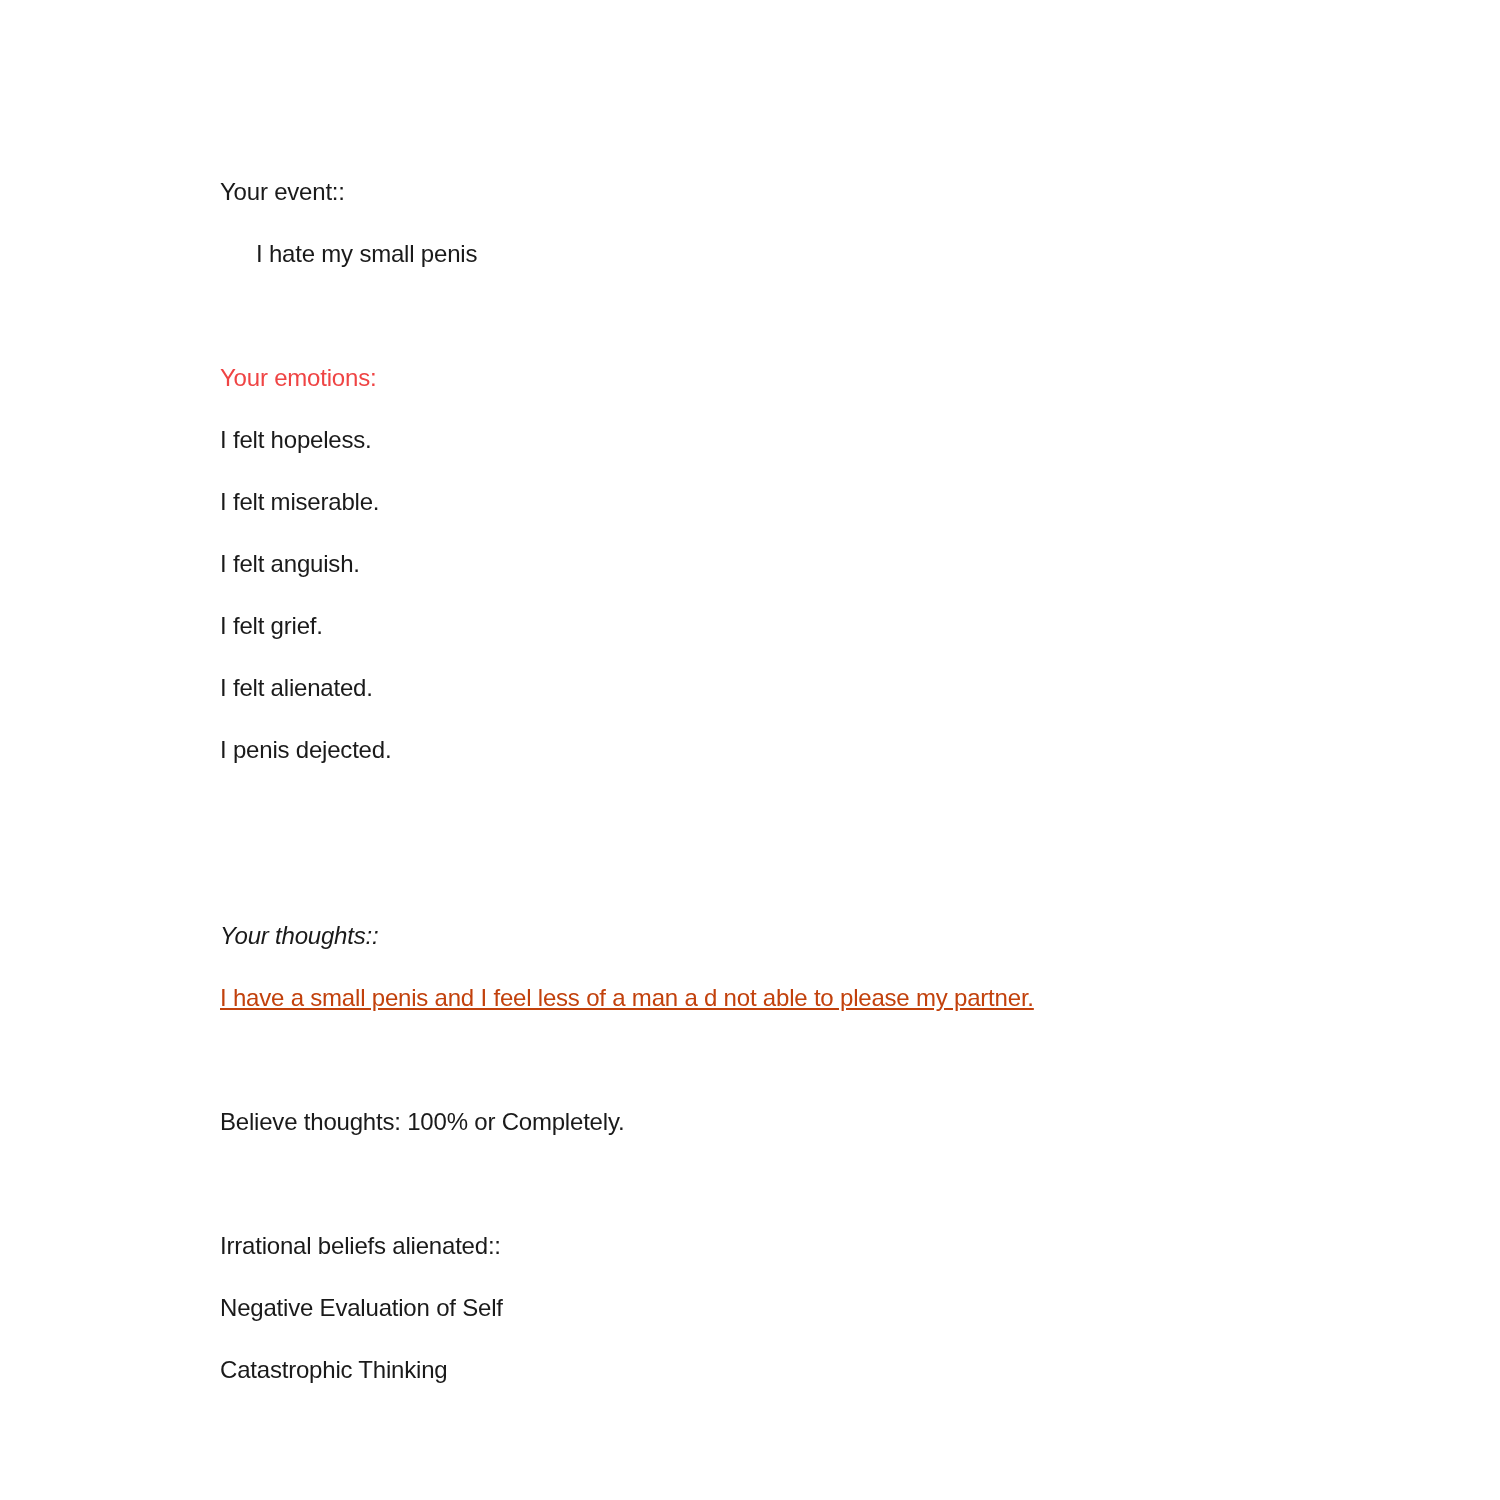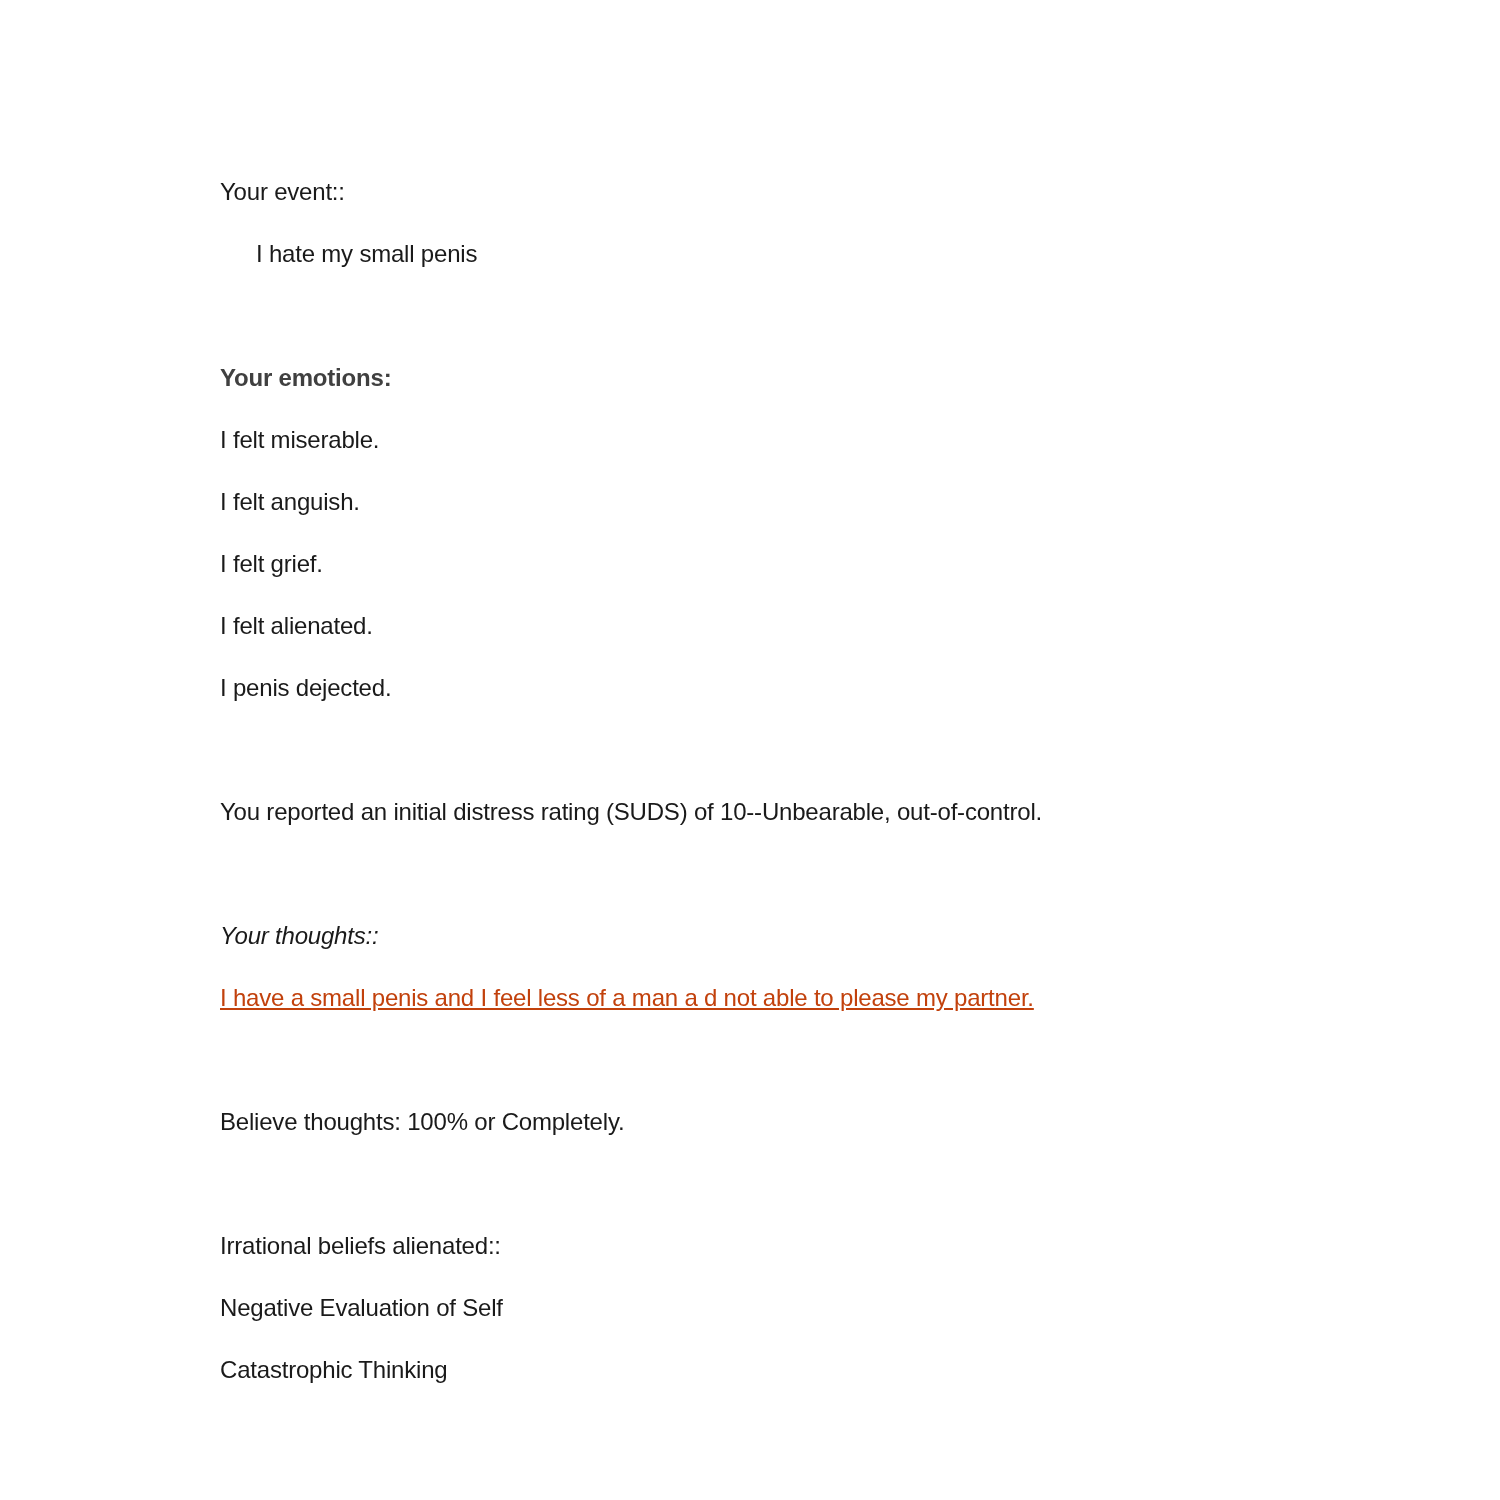--- a/index.html
+++ b/index.html
@@ -45,30 +45,30 @@
 <body style="background: rgb(255, 255, 255);">
 
 <div class="page">
   <div class="doc-flow">
 
     <p class="line" style="color: rgb(26, 26, 26);">Your event::</p>
     <p class="line" style="color: rgb(26, 26, 26); margin-left: 36px;">I hate my small penis</p>
 
     <div class="gap"></div>
 
-    <p class="line" style="color: #404040; font-weight: bold;">Your emotions:</p>
+    <p class="line" style="color: #ef4444;">Your emotions:</p>
+    <p class="line" style="color: rgb(26, 26, 26);">I felt hopeless.</p>
     <p class="line" style="color: rgb(26, 26, 26);">I felt miserable.</p>
     <p class="line" style="color: rgb(26, 26, 26);">I felt anguish.</p>
     <p class="line" style="color: rgb(26, 26, 26);">I felt grief.</p>
     <p class="line" style="color: rgb(26, 26, 26);">I felt alienated.</p>
     <p class="line" style="color: rgb(26, 26, 26);">I penis dejected.</p>
 
     <div class="gap"></div>
 
-    <p class="line" style="color: rgb(26, 26, 26);">You reported an initial distress rating (SUDS) of 10--Unbearable, out-of-control.</p>
 
     <div class="gap"></div>
 
     <p class="line" style="color: rgb(26, 26, 26); font-style: italic;">Your thoughts::</p>
     <p class="line" style="color: #c2410c; text-decoration: underline;">I have a small penis and I feel less of a man a d not able to please my partner.</p>
 
     <div class="gap"></div>
 
     <p class="line" style="color: rgb(26, 26, 26);">Believe thoughts: 100% or Completely.</p>
 

